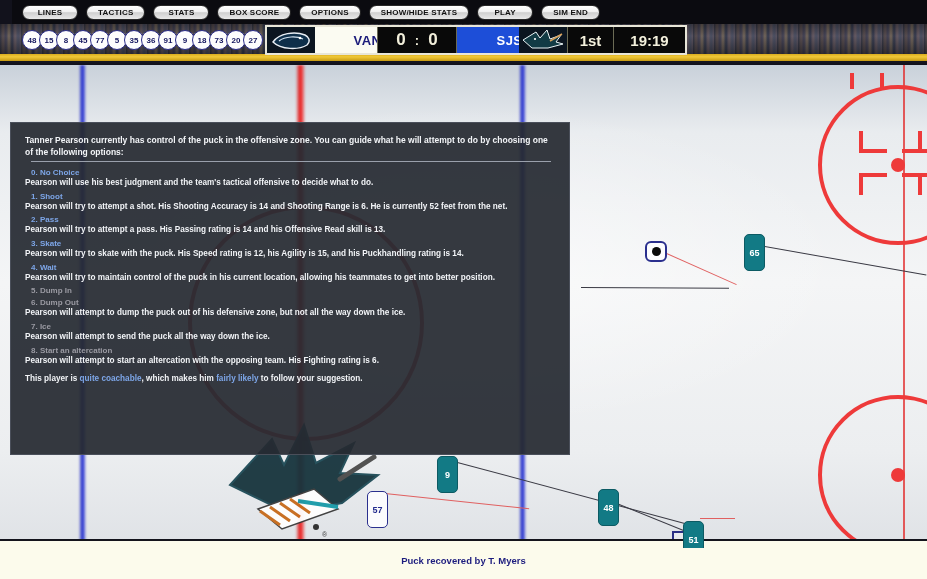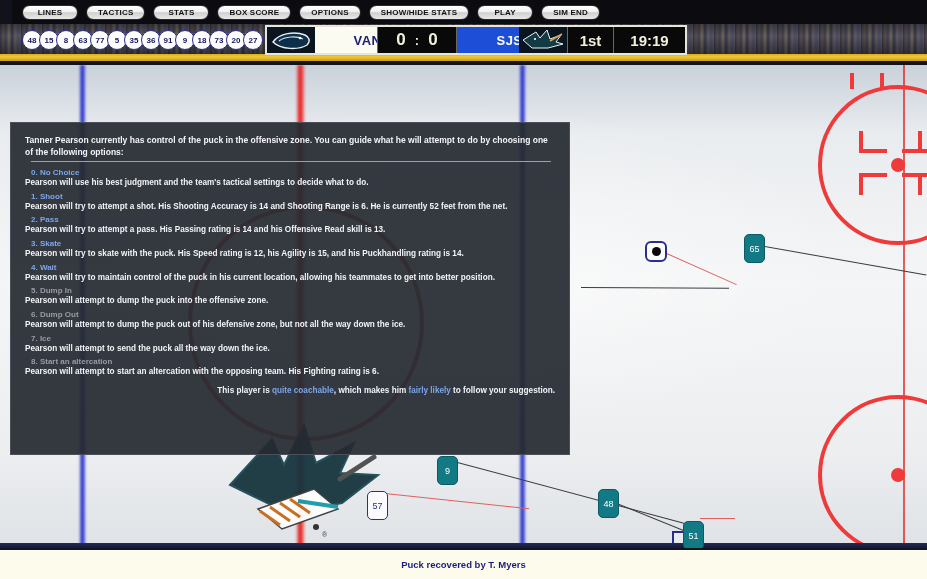--- a/index.html
+++ b/index.html
@@ -132,24 +132,24 @@
     background: linear-gradient(to bottom,#232a55,#141a3a);
   }
   .net {
     position:absolute; width:18px; height:12px;
     border: 2px solid #2a2f85; border-bottom: none;
     background: rgba(255,255,255,.25);
   }
 
   
   .pmark {
-    position: absolute; width: 21px; height: 29px;
+    position: absolute; width: 21px; height: 37px;
     border-radius: 5px;
     display: flex; align-items: center; justify-content: center;
-    font-size: 9px; font-weight: normal; cursor: pointer; z-index: 22;
+    font-size: 9px; font-weight: bold; cursor: pointer; z-index: 22;
   }
   .pmark.home { background: #127a85; color: #ffffff; border: 1px solid #0c5a63; }
   .pmark.away { background: #fbfbfd; color: #232b8e; border: 1.6px solid #2a2f8e; }
   .puck-carrier {
     position:absolute; width: 22px; height: 21px;
     background:#fdfdff; border:2px solid #2a2f8e; border-radius:6px;
     display:flex; align-items:center; justify-content:center; z-index:24; cursor:pointer;
   }
   .puck-dot { width: 9px; height: 9px; border-radius: 50%; background: #0a0a0a; }
 
@@ -173,26 +173,26 @@
   .dlg-intro { font-size: 8.5px; line-height: 1.42; color: #f2f4f7; font-weight:bold; margin-bottom: 3px; }
   .dlg-rule { height:1px; background:#9aa0ac; margin: 0 0 6px 6px; width: 520px; }
   .opt { margin-bottom: 3px; }
   .opt-label {
     font-size: 8px; font-weight: bold; padding-left: 6px; margin-bottom: 1px;
     cursor: pointer;
   }
   .opt-label.enabled { color: #7da6e8; }
   .opt-label.disabled { color: #9a9aa2; }
   .opt-desc { font-size: 8.2px; font-weight: bold; color: #f2f4f7; line-height: 1.3; }
-  .dlg-footer { font-size: 8.2px; font-weight:bold; color:#f2f4f7; margin-top: 8px; text-align: right; }
+  .dlg-footer { font-size: 8.2px; font-weight:bold; color:#f2f4f7; margin-top: 8px; }
   .hl { color: #7da6e8; }
 
   
   .statusbar {
-    position: absolute; left: 0; bottom: 0; width: 927px; height: 31px;
+    position: absolute; left: 0; bottom: 0; width: 927px; height: 40px;
     background: #fcfbec; border-top: 2px solid #14141c;
     display: flex; align-items: center; justify-content: center;
   }
   .status-text { font-size: 9.5px; font-weight: bold; color: #1c1c7e; }
 
   
   .centre-logo {
     position: absolute; left: 222px; top: 352px; width: 175px; height: 130px;
     z-index: 5; opacity: .95;
   }
@@ -212,21 +212,21 @@
       <div class="nav-btn">PLAY</div>
       <div class="nav-btn">SIM END</div>
     </div>
 
   <div class="crowd"></div>
 
   <div class="roster" id="roster">
       <div class="roster-pill">48</div>
       <div class="roster-pill">15</div>
       <div class="roster-pill">8</div>
-      <div class="roster-pill">63</div>
+      <div class="roster-pill">45</div>
       <div class="roster-pill">77</div>
       <div class="roster-pill">5</div>
       <div class="roster-pill">35</div>
       <div class="roster-pill">36</div>
       <div class="roster-pill">91</div>
       <div class="roster-pill">9</div>
       <div class="roster-pill">18</div>
       <div class="roster-pill">73</div>
       <div class="roster-pill">20</div>
       <div class="roster-pill">27</div>
@@ -320,41 +320,40 @@
         </div>
       </div>
   </div>
 
   <div class="dialog">
     <div class="dlg-intro">Tanner Pearson currently has control of the puck in the offensive zone. You can guide what he will attempt to do by choosing one of the following options:</div>
     <div class="dlg-rule"></div>
     <div id="options">
         <div class="opt">
           <div class="opt-label enabled">0. No Choice</div>
-          <div class="opt-desc">Pearson will use his best judgment and the team's tactical settings to decide what to do.</div>
+          <div class="opt-desc">Pearson will use his best judgment and the team's tactical offensive to decide what to do.</div>
         </div>
         <div class="opt">
           <div class="opt-label enabled">1. Shoot</div>
           <div class="opt-desc">Pearson will try to attempt a shot. His Shooting Accuracy is 14 and Shooting Range is 6. He is currently 52 feet from the net.</div>
         </div>
         <div class="opt">
           <div class="opt-label enabled">2. Pass</div>
           <div class="opt-desc">Pearson will try to attempt a pass. His Passing rating is 14 and his Offensive Read skill is 13.</div>
         </div>
         <div class="opt">
           <div class="opt-label enabled">3. Skate</div>
           <div class="opt-desc">Pearson will try to skate with the puck. His Speed rating is 12, his Agility is 15, and his Puckhandling rating is 14.</div>
         </div>
         <div class="opt">
           <div class="opt-label enabled">4. Wait</div>
           <div class="opt-desc">Pearson will try to maintain control of the puck in his current location, allowing his teammates to get into better position.</div>
         </div>
         <div class="opt">
           <div class="opt-label disabled">5. Dump In</div>
-          <div class="opt-desc">Pearson will attempt to dump the puck into the offensive zone.</div>
         </div>
         <div class="opt">
           <div class="opt-label disabled">6. Dump Out</div>
           <div class="opt-desc">Pearson will attempt to dump the puck out of his defensive zone, but not all the way down the ice.</div>
         </div>
         <div class="opt">
           <div class="opt-label disabled">7. Ice</div>
           <div class="opt-desc">Pearson will attempt to send the puck all the way down the ice.</div>
         </div>
         <div class="opt">

